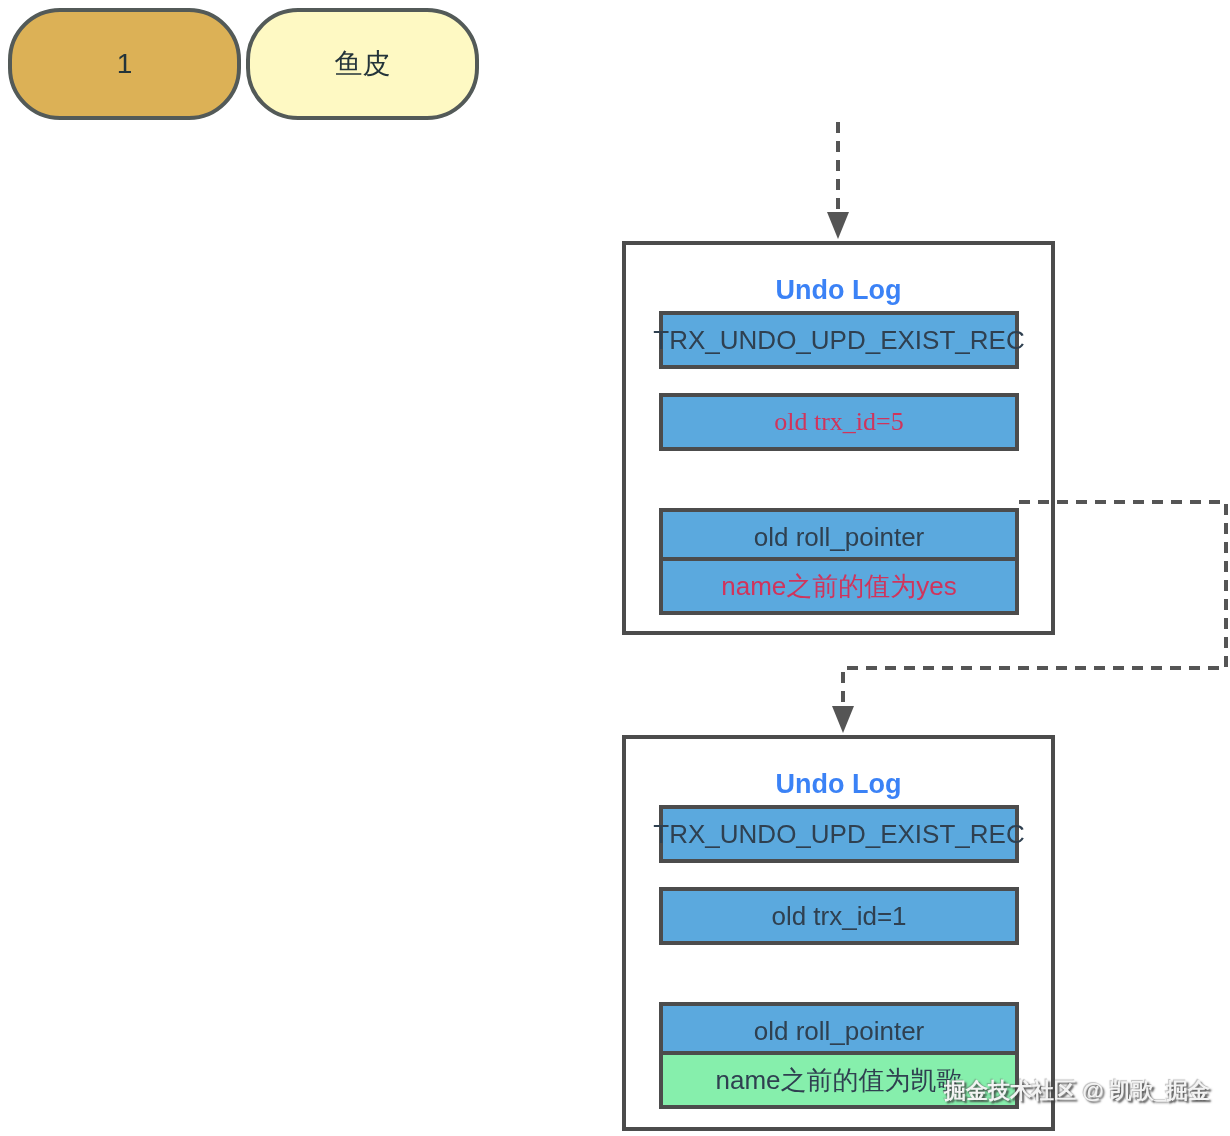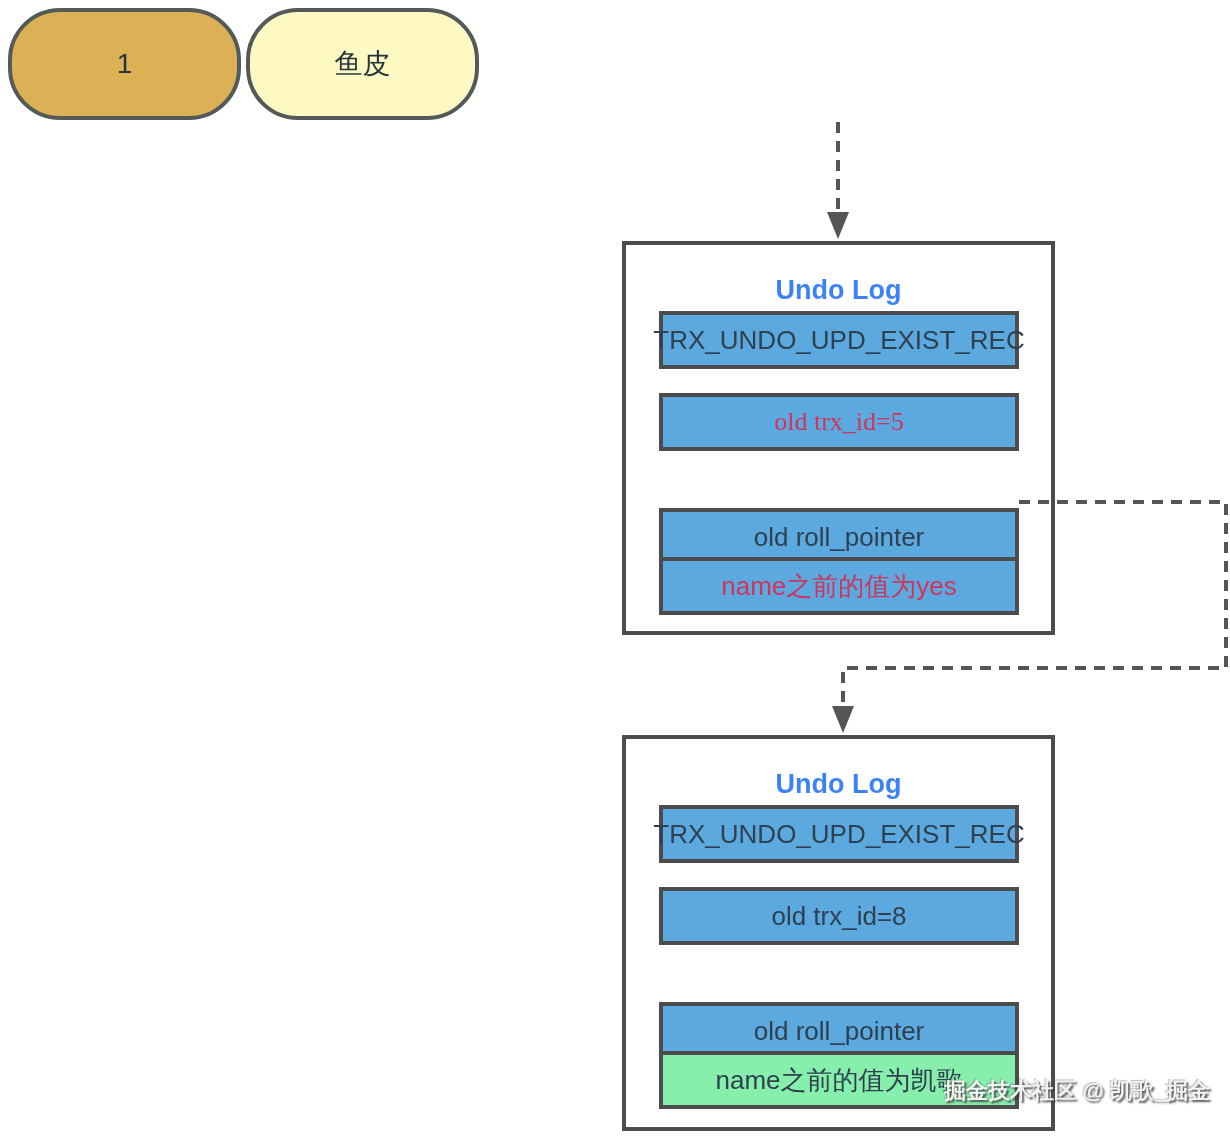--- a/index.html
+++ b/index.html
@@ -134,21 +134,21 @@
       <span style="color: rgb(208, 52, 92);">name之前的值为yes</span>
     </div>
   </div>
 
   <div class="undo-box undo-box-2">
     <div class="undo-title">Undo Log</div>
     <div class="undo-row row-0" style="background: rgb(91, 169, 222);">
       <span style="color: rgb(47, 64, 80);">TRX_UNDO_UPD_EXIST_REC</span>
     </div>
     <div class="undo-row row-1" style="background: rgb(91, 169, 222);">
-      <span style="color: rgb(47, 64, 80);">old trx_id=8</span>
+      <span style="color: rgb(47, 64, 80);">old trx_id=1</span>
     </div>
     <div class="undo-row row-2" style="background: rgb(91, 169, 222);">
       <span style="color: rgb(47, 64, 80);">old roll_pointer</span>
     </div>
     <div class="undo-row row-3" style="background: #86efac;">
       <span style="color: rgb(47, 64, 80);">name之前的值为凯歌</span>
     </div>
   </div>
 
   <div class="watermark">掘金技术社区 @ 凯歌_掘金</div>

